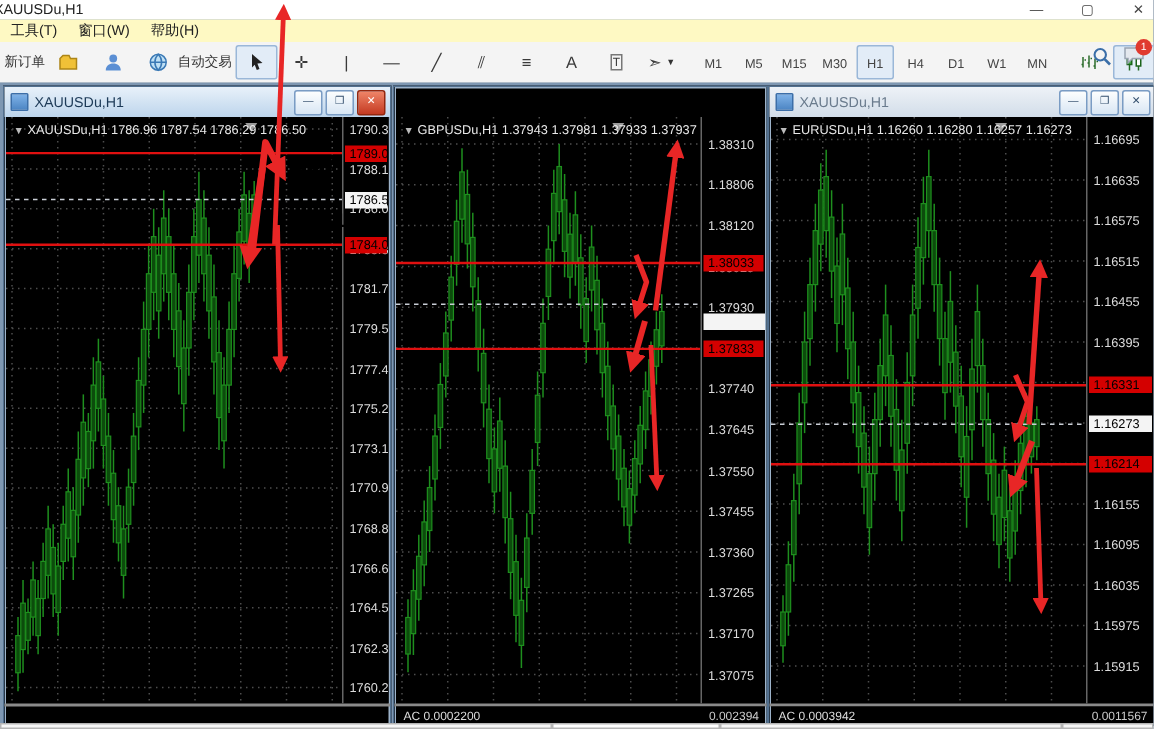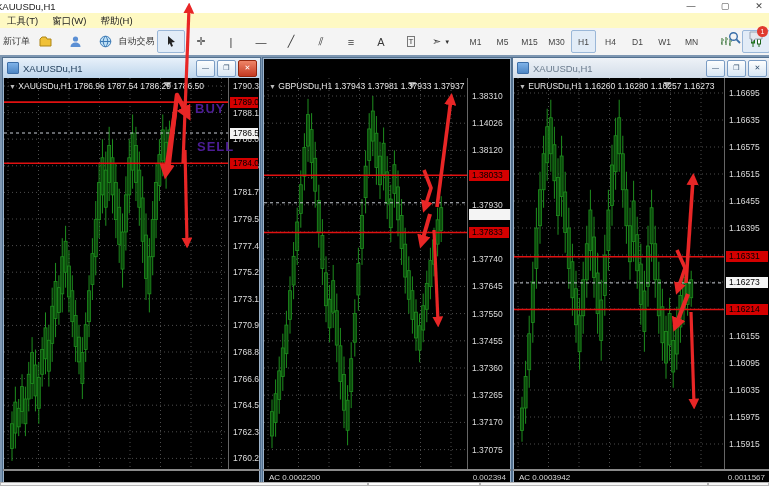--- a/index.html
+++ b/index.html
@@ -47,21 +47,21 @@
   .pricebadge{position:absolute;left:1px;right:1px;height:11px;font-size:8.5px;line-height:11px;
        text-align:left;padding-left:3px;color:#000;}
   .pricebadge.red{background:#d40000;}
   .pricebadge.white{background:#f4f4f4;}
   .sep{position:absolute;left:0;right:0;height:2px;background:#8a8a8a;}
   .ind{position:absolute;left:1px;right:1px;background:#000;overflow:hidden;}
   .ind-label{position:absolute;left:5px;top:2px;font-size:8px;color:#ddd;white-space:nowrap;}
   .ind-val{position:absolute;right:4px;top:2px;font-size:8px;color:#ccc;}
   
   #overlay{position:absolute;left:0;top:0;pointer-events:none;}
-  .sig-label{position:absolute;color:#4c1d95;font-weight:bold;font-size:13px;
+  .sig-label{position:absolute;color:#000000;font-weight:bold;font-size:13px;
        font-family:"Liberation Sans",sans-serif;pointer-events:none;letter-spacing:1px;}
   
   .taskbar{position:absolute;left:0;top:482px;width:769px;height:4px;background:#e9e9e9;}
   .tkseg{position:absolute;top:0;height:4px;border:1px solid #b5b5b5;background:#f6f6f6;box-sizing:border-box;}
   .tkseg.active{background:#ffffff;}
   .icon12{width:13px;height:13px;display:inline-block;}
 </style>
 </head>
 <body>
 
@@ -477,21 +477,21 @@
             <rect x="172.1" y="141.83157894736826" width="3" height="24.336842105263486" fill="#0c4c0c" stroke="#1e8f1e" stroke-width="0.8"></rect>
             <line x1="177.20000000000002" y1="118.21052631579047" x2="177.20000000000002" y2="164.02105263158094" stroke="#1e8f1e" stroke-width="1"></line>
             <rect x="175.70000000000002" y="129.6631578947381" width="3" height="22.905263157895234" fill="#0c4c0c" stroke="#1e8f1e" stroke-width="0.8"></rect>
             <line x1="0" y1="97.30947368420824" x2="203" y2="97.30947368420824" stroke="#e01010" stroke-width="1.6"></line>
             <line x1="0" y1="154.57263157894477" x2="203" y2="154.57263157894477" stroke="#e01010" stroke-width="1.6"></line>
             <line x1="0" y1="124.7957894736838" x2="203" y2="124.7957894736838" stroke="#c9ced6" stroke-width="1" stroke-dasharray="3,3"></line>
           </svg>
       <div class="info"><span class="dd">▼</span> <span class="info-text">GBPUSDu,H1  1.37943 1.37981 1.37933 1.37937</span></div>
       <div class="axis" style="width: 42px;">
             <div class="tick" style="top: 13px;">1.38310</div>
-            <div class="tick" style="top: 40.2px;">1.14026</div>
+            <div class="tick" style="top: 40.2px;">1.18806</div>
             <div class="tick" style="top: 67.4px;">1.38120</div>
             <div class="tick" style="top: 94.6px;">1.38025</div>
             <div class="tick" style="top: 121.8px;">1.37930</div>
             <div class="tick" style="top: 149px;">1.37835</div>
             <div class="tick" style="top: 176.2px;">1.37740</div>
             <div class="tick" style="top: 203.4px;">1.37645</div>
             <div class="tick" style="top: 230.6px;">1.37550</div>
             <div class="tick" style="top: 257.8px;">1.37455</div>
             <div class="tick" style="top: 285px;">1.37360</div>
             <div class="tick" style="top: 312.2px;">1.37265</div>

